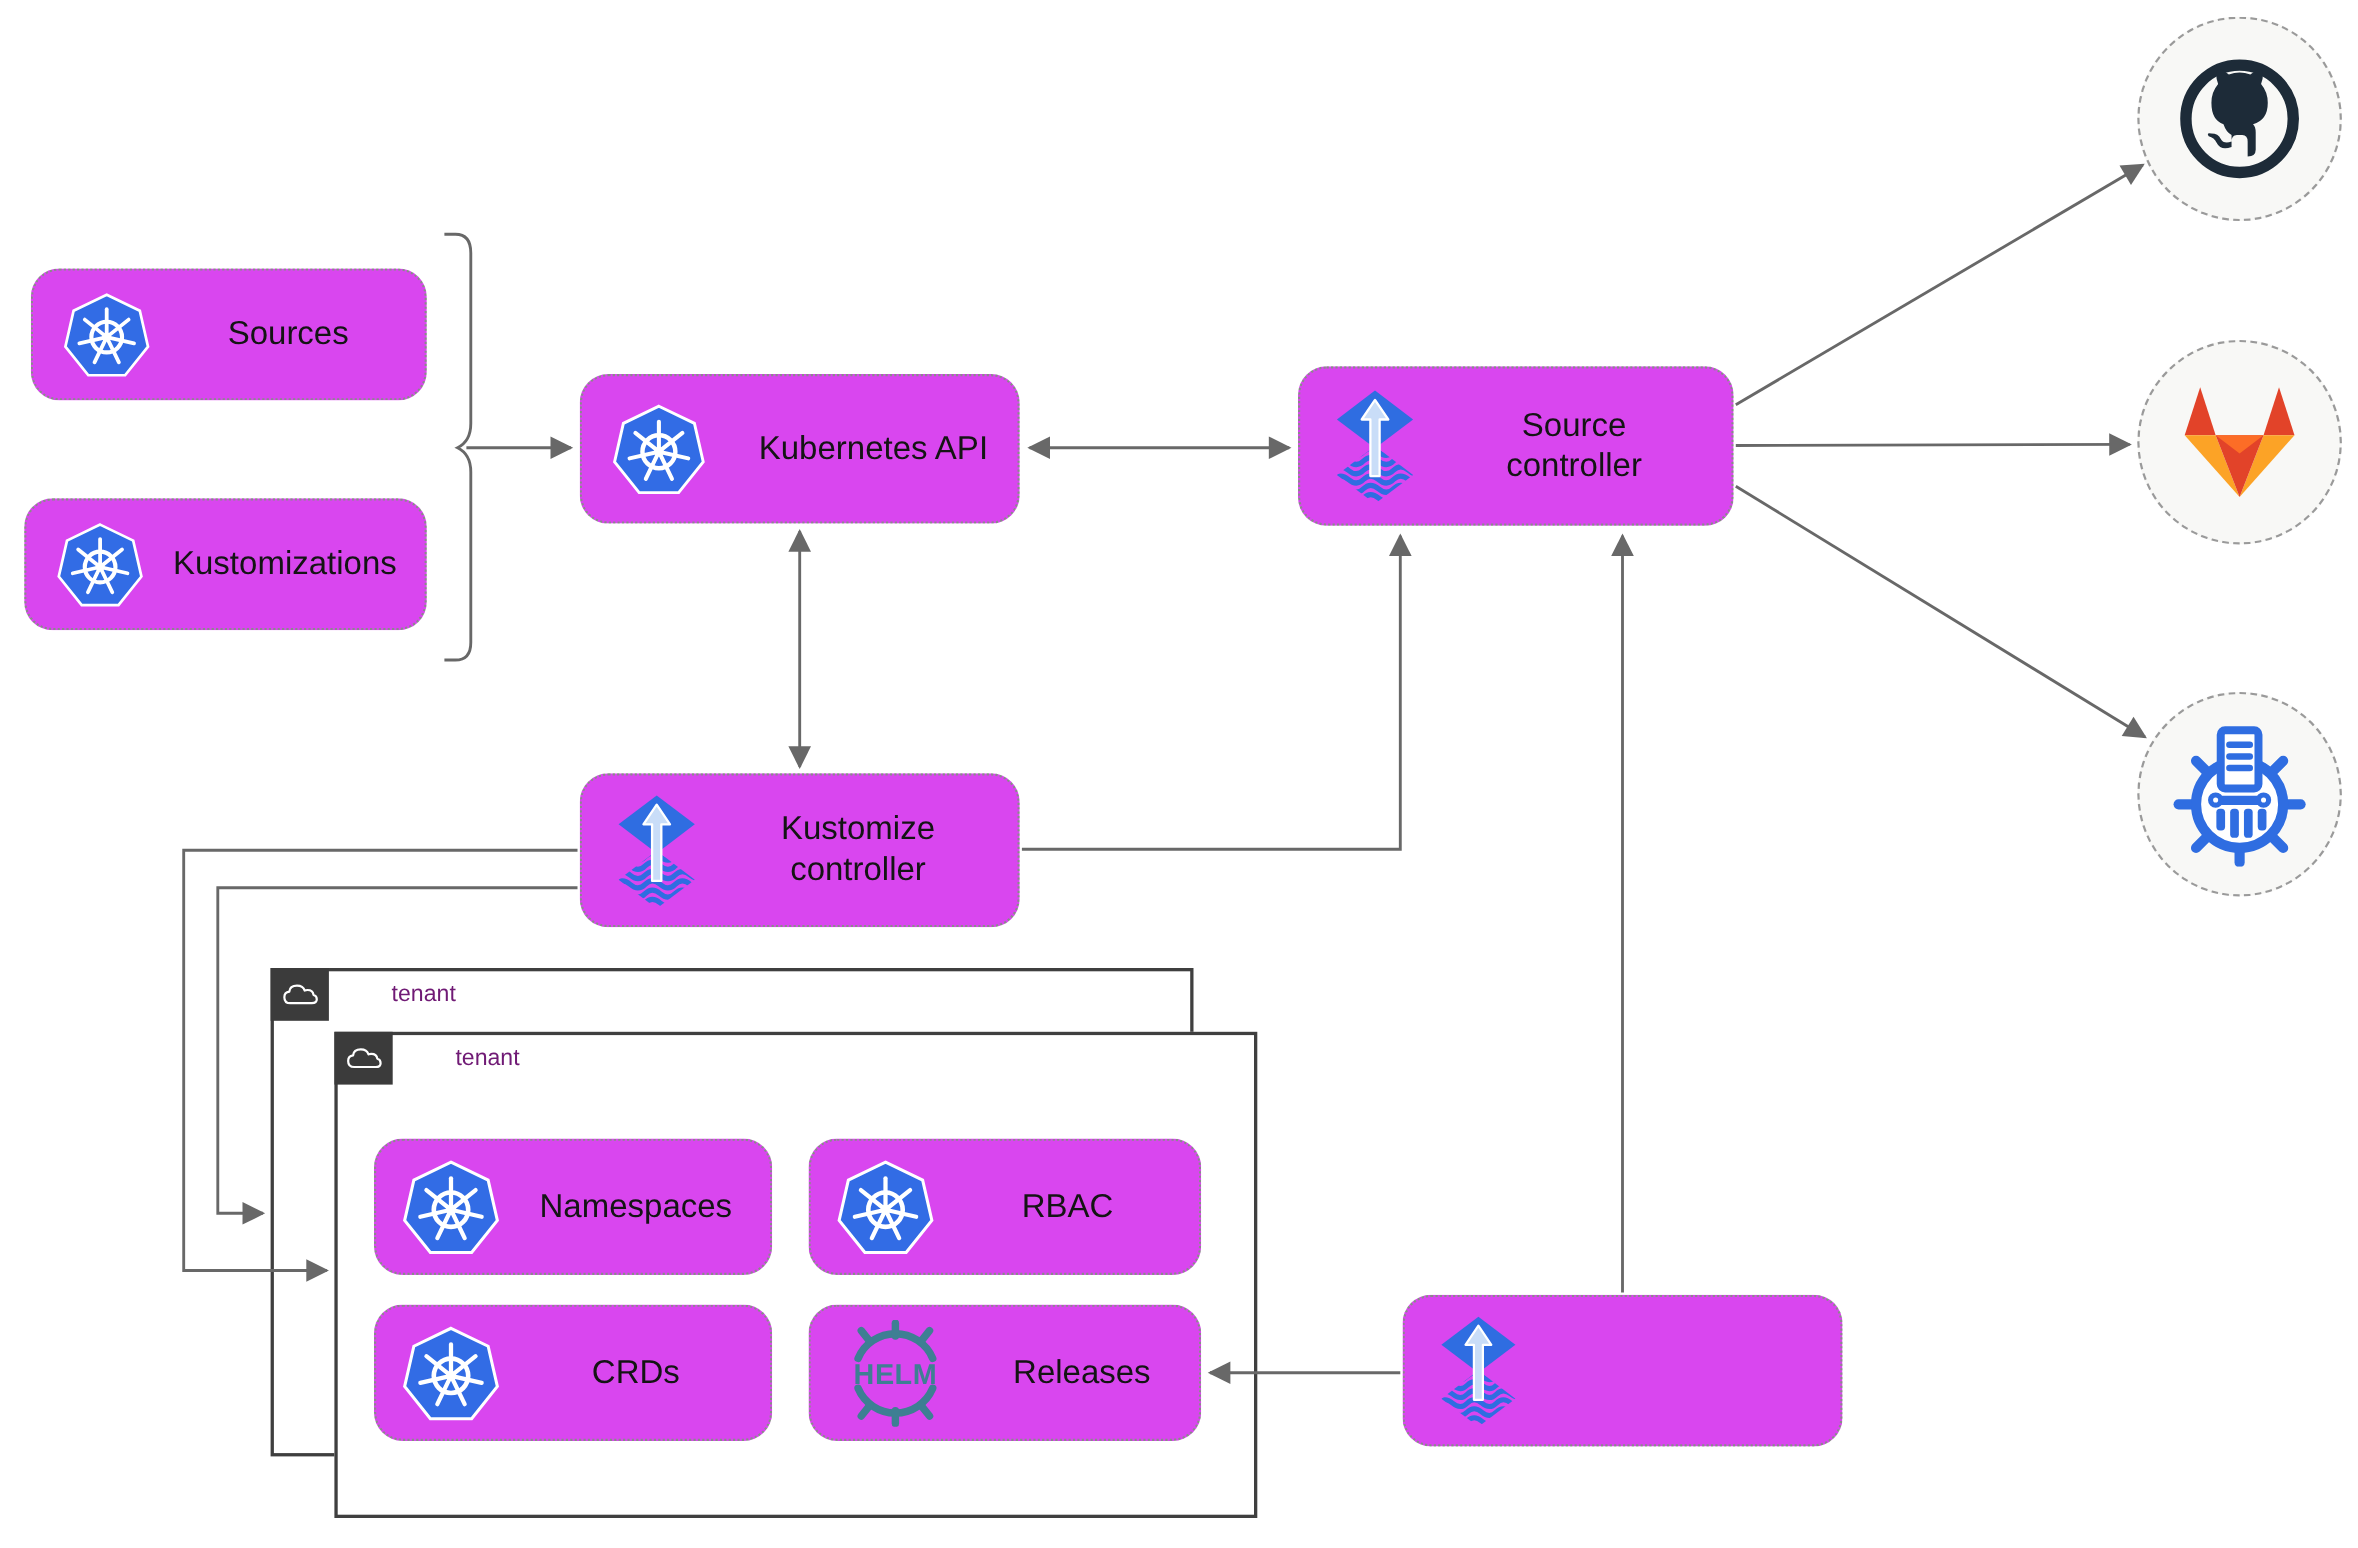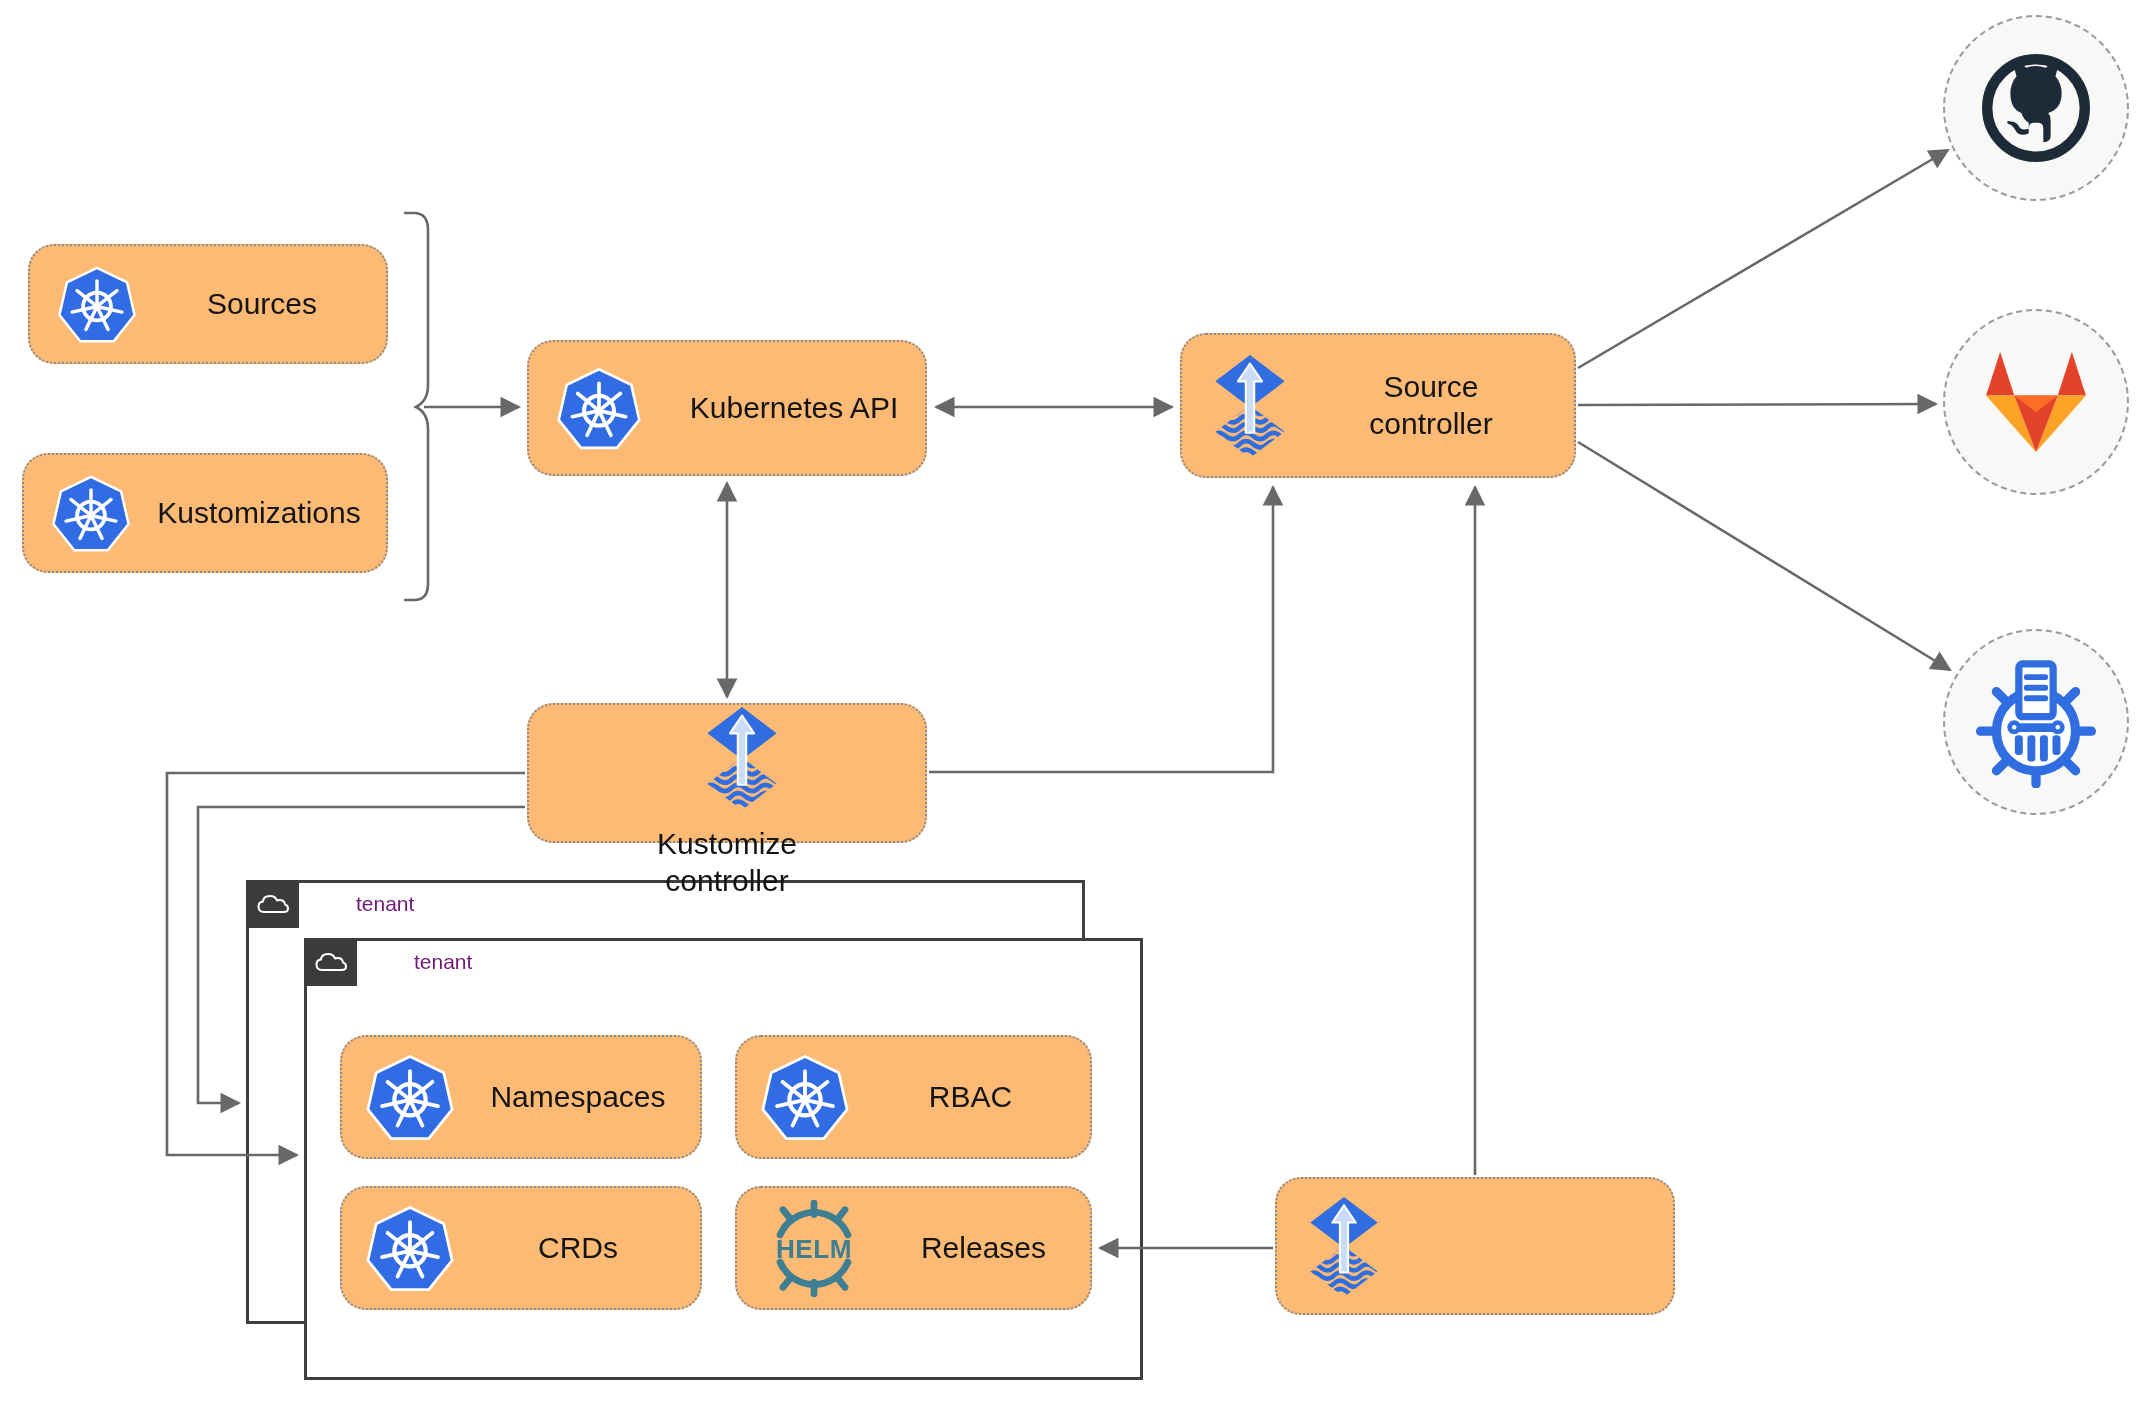--- a/index.html
+++ b/index.html
@@ -1,18 +1,18 @@
 <!DOCTYPE html>
 <html><head>
 <meta charset="utf-8">
 <style>
   html,body{margin:0;padding:0;background:#ffffff;}
   #canvas{position:relative;width:2144px;height:1407px;background:#ffffff;overflow:hidden;
           font-family:"Liberation Sans","DejaVu Sans",sans-serif;color:#141414;}
-  .node{position:absolute;background:#fdba74;border:2px dotted #8a8a8a;border-radius:26px;
+  .node{position:absolute;background:#d946ef;border:2px dotted #8a8a8a;border-radius:26px;
         display:flex;align-items:center;box-sizing:border-box;z-index:10;}
   .node .icon{flex:0 0 auto;display:flex;align-items:center;justify-content:center;}
   .node .lbl{flex:1 1 auto;text-align:center;font-size:30px;line-height:1.22;}
   .lbl.two{max-width:185px;margin:16px auto;}
   .circle{position:absolute;width:186px;height:186px;border-radius:50%;
           border:2px dashed #9a9a9a;background:#f8f8f6;box-sizing:border-box;
           display:flex;align-items:center;justify-content:center;z-index:10;}
   .tenant{position:absolute;background:#ffffff;border:3px solid #3f3f3f;box-sizing:border-box;}
   .tenant-tab{position:absolute;width:53px;height:48px;background:#3b3b3b;
               display:flex;align-items:center;justify-content:center;box-sizing:border-box;}
@@ -183,21 +183,21 @@
 
   <div class="node" style="left:1180px;top:333px;width:396px;height:145px;">
     <span class="icon" style="margin-left:30px;">
       <svg width="76" height="105">
           <use href="#sym-flux"></use>
         </svg>
       </span>
     <span class="lbl two">Source controller</span>
   </div>
 
-  <div class="node" style="left:527px;top:703px;width:400px;height:140px;flex-direction:column;">
+  <div class="node" style="left:527px;top:703px;width:400px;height:140px;">
     <span class="icon" style="margin-left:30px;">
       <svg width="76" height="105">
           <use href="#sym-flux"></use>
         </svg>
       </span>
     <span class="lbl two">Kustomize controller</span>
   </div>
 
   <div class="node" style="left:1275px;top:1177px;width:400px;height:138px;">
     <span class="icon" style="margin-left:30px;">

